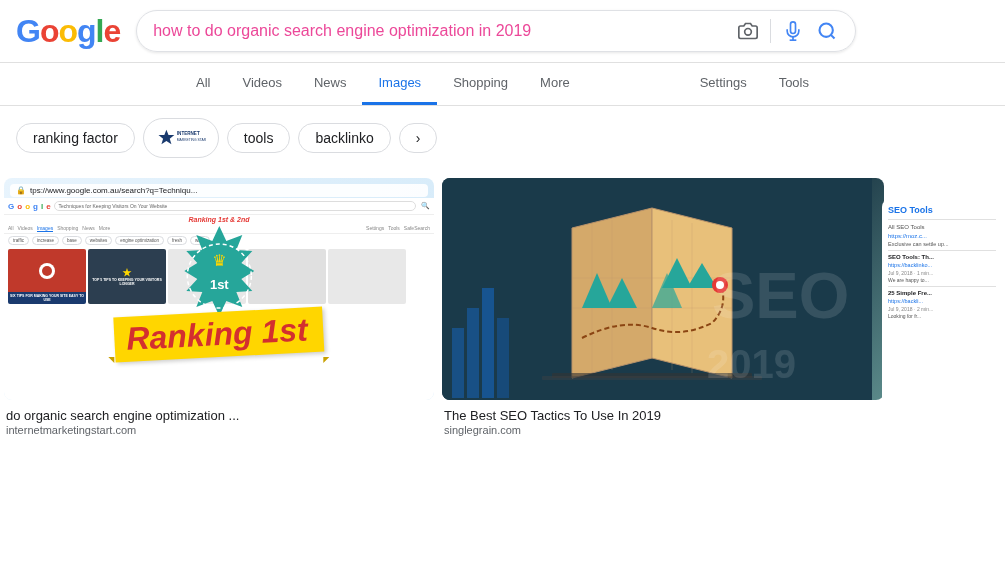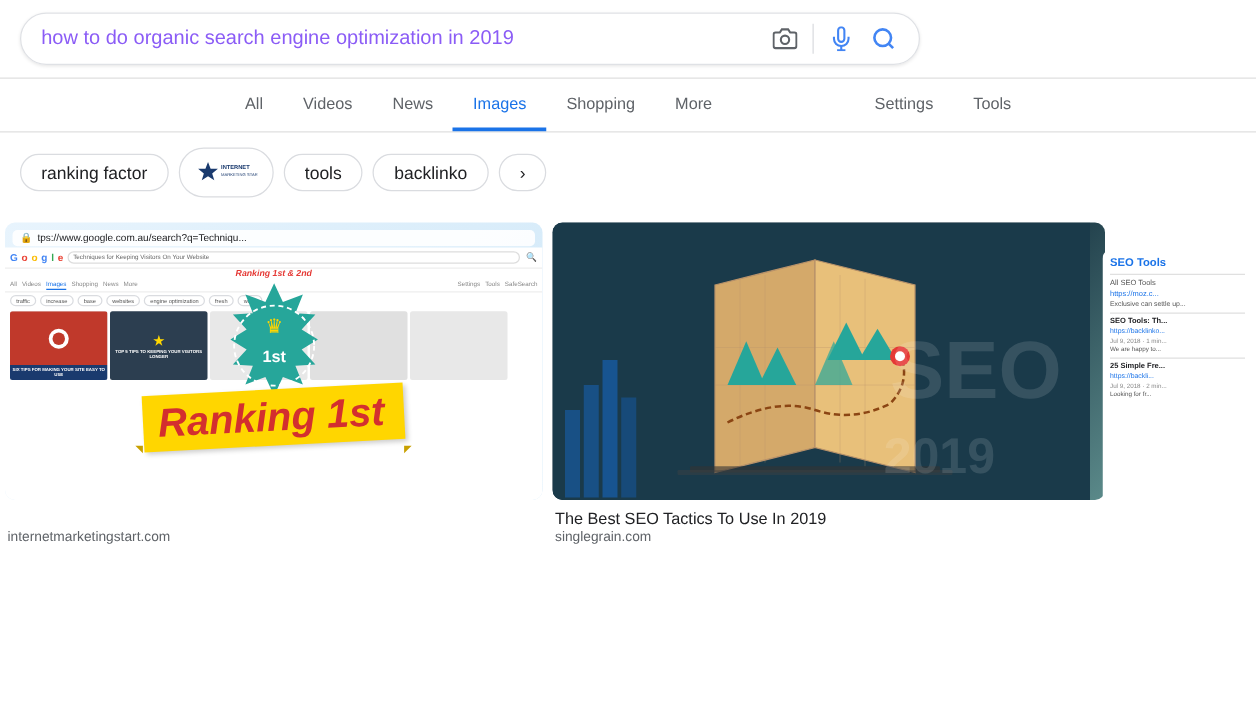--- a/index.html
+++ b/index.html
@@ -36,21 +36,21 @@
       border-radius: 24px;
       padding: 8px 16px;
       gap: 12px;
       box-shadow: 0 1px 3px rgba(0,0,0,0.1);
     }
     .search-input {
       flex: 1;
       border: none;
       outline: none;
       font-size: 16px;
-      color: #8b5cf6;
+      color: #ec4899;
     }
     .search-icons {
       display: flex;
       align-items: center;
       gap: 10px;
     }
     .icon-btn {
       cursor: pointer;
       color: #5f6368;
       font-size: 18px;
@@ -202,20 +202,23 @@
     }
     .url-secure {
       color: #0d904f;
       font-size: 8px;
     }
   </style>
 </head>
 <body>
 
 <div class="header">
+  <div class="google-logo">
+    <span class="logo-g">G</span><span class="logo-o1">o</span><span class="logo-o2">o</span><span class="logo-g2">g</span><span class="logo-l">l</span><span class="logo-e">e</span>
+  </div>
   <div class="search-bar">
     <input class="search-input" type="text" value="how to do organic search engine optimization in 2019" style="">
     <div class="search-icons">
       <div class="icon-btn">
         <svg width="20" height="20" viewBox="0 0 24 24" fill="none" stroke="#5f6368" stroke-width="2">
           <path d="M23 19a2 2 0 0 1-2 2H3a2 2 0 0 1-2-2V8a2 2 0 0 1 2-2h4l2-3h6l2 3h4a2 2 0 0 1 2 2z"></path>
           <circle cx="12" cy="13" r="4"></circle>
         </svg>
       </div>
       <div style="width:1px;height:24px;background:#dadce0;"></div>
@@ -359,21 +362,21 @@
         
         <div style="position:relative;display:inline-block;margin-top:-20px;">
           <div style="background:#FFD600;color:#d32f2f;font-size:32px;font-weight:900;font-style:italic;padding:4px 16px 4px 12px;transform:rotate(-3deg);display:inline-block;position:relative;z-index:2;box-shadow:2px 2px 4px rgba(0,0,0,0.2);">Ranking 1st</div>
           
           <div style="position:absolute;bottom:-6px;left:-6px;width:0;height:0;border-top:6px solid #c8a000;border-left:6px solid transparent;z-index:1;"></div>
           <div style="position:absolute;bottom:-6px;right:-6px;width:0;height:0;border-top:6px solid #c8a000;border-right:6px solid transparent;z-index:1;"></div>
         </div>
       </div>
     </div>
     <div class="result-meta">
-      <br>
+      <span class="result-title">do organic search engine optimization ...</span><br>
       <span class="result-url">internetmarketingstart.com</span>
     </div>
   </div>
 
   <div class="result-card" style="width:440px;">
     <div class="result-img img2">
       
       <svg width="430" height="222" viewBox="0 0 430 222">
 
         <rect width="430" height="222" fill="#1a3a4a"></rect>

